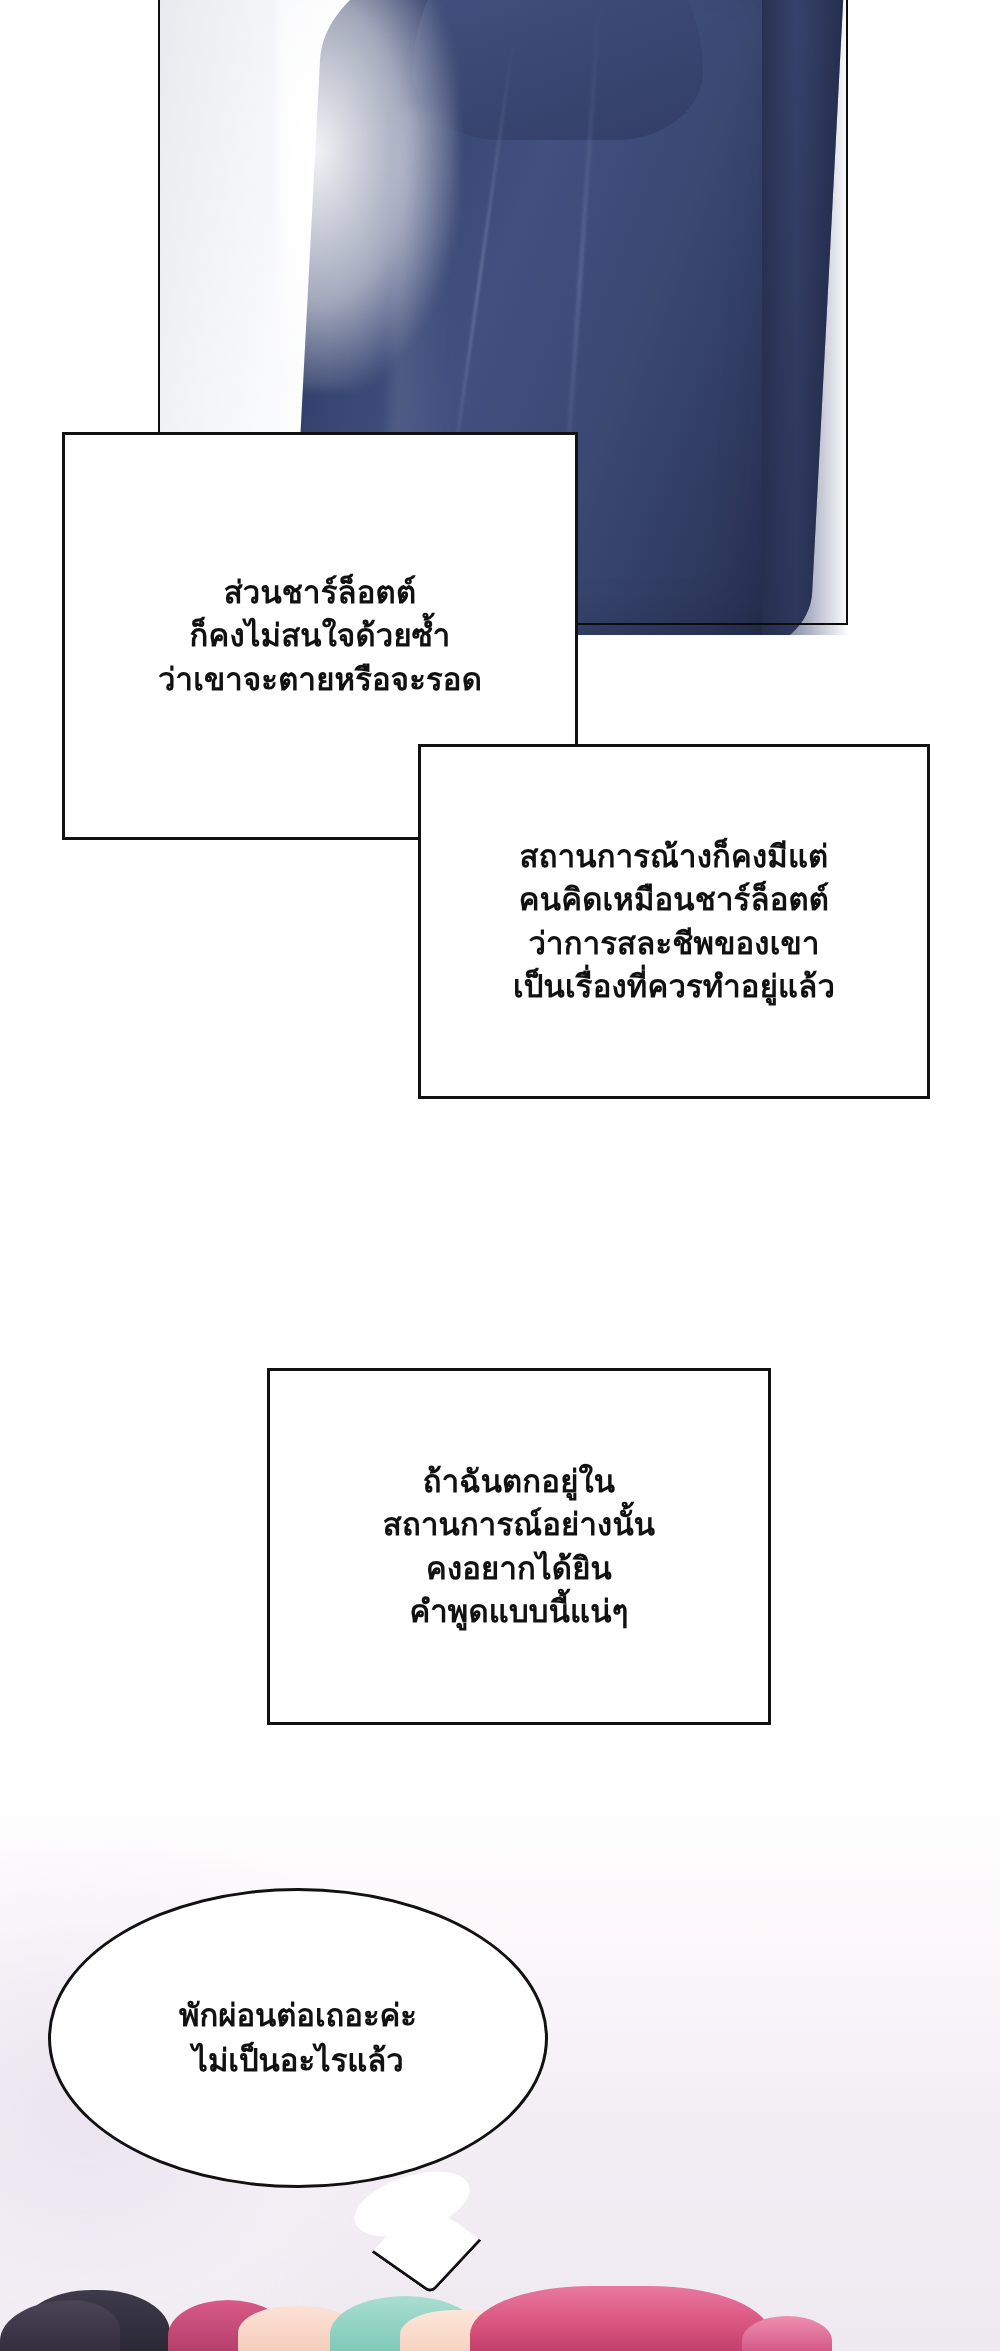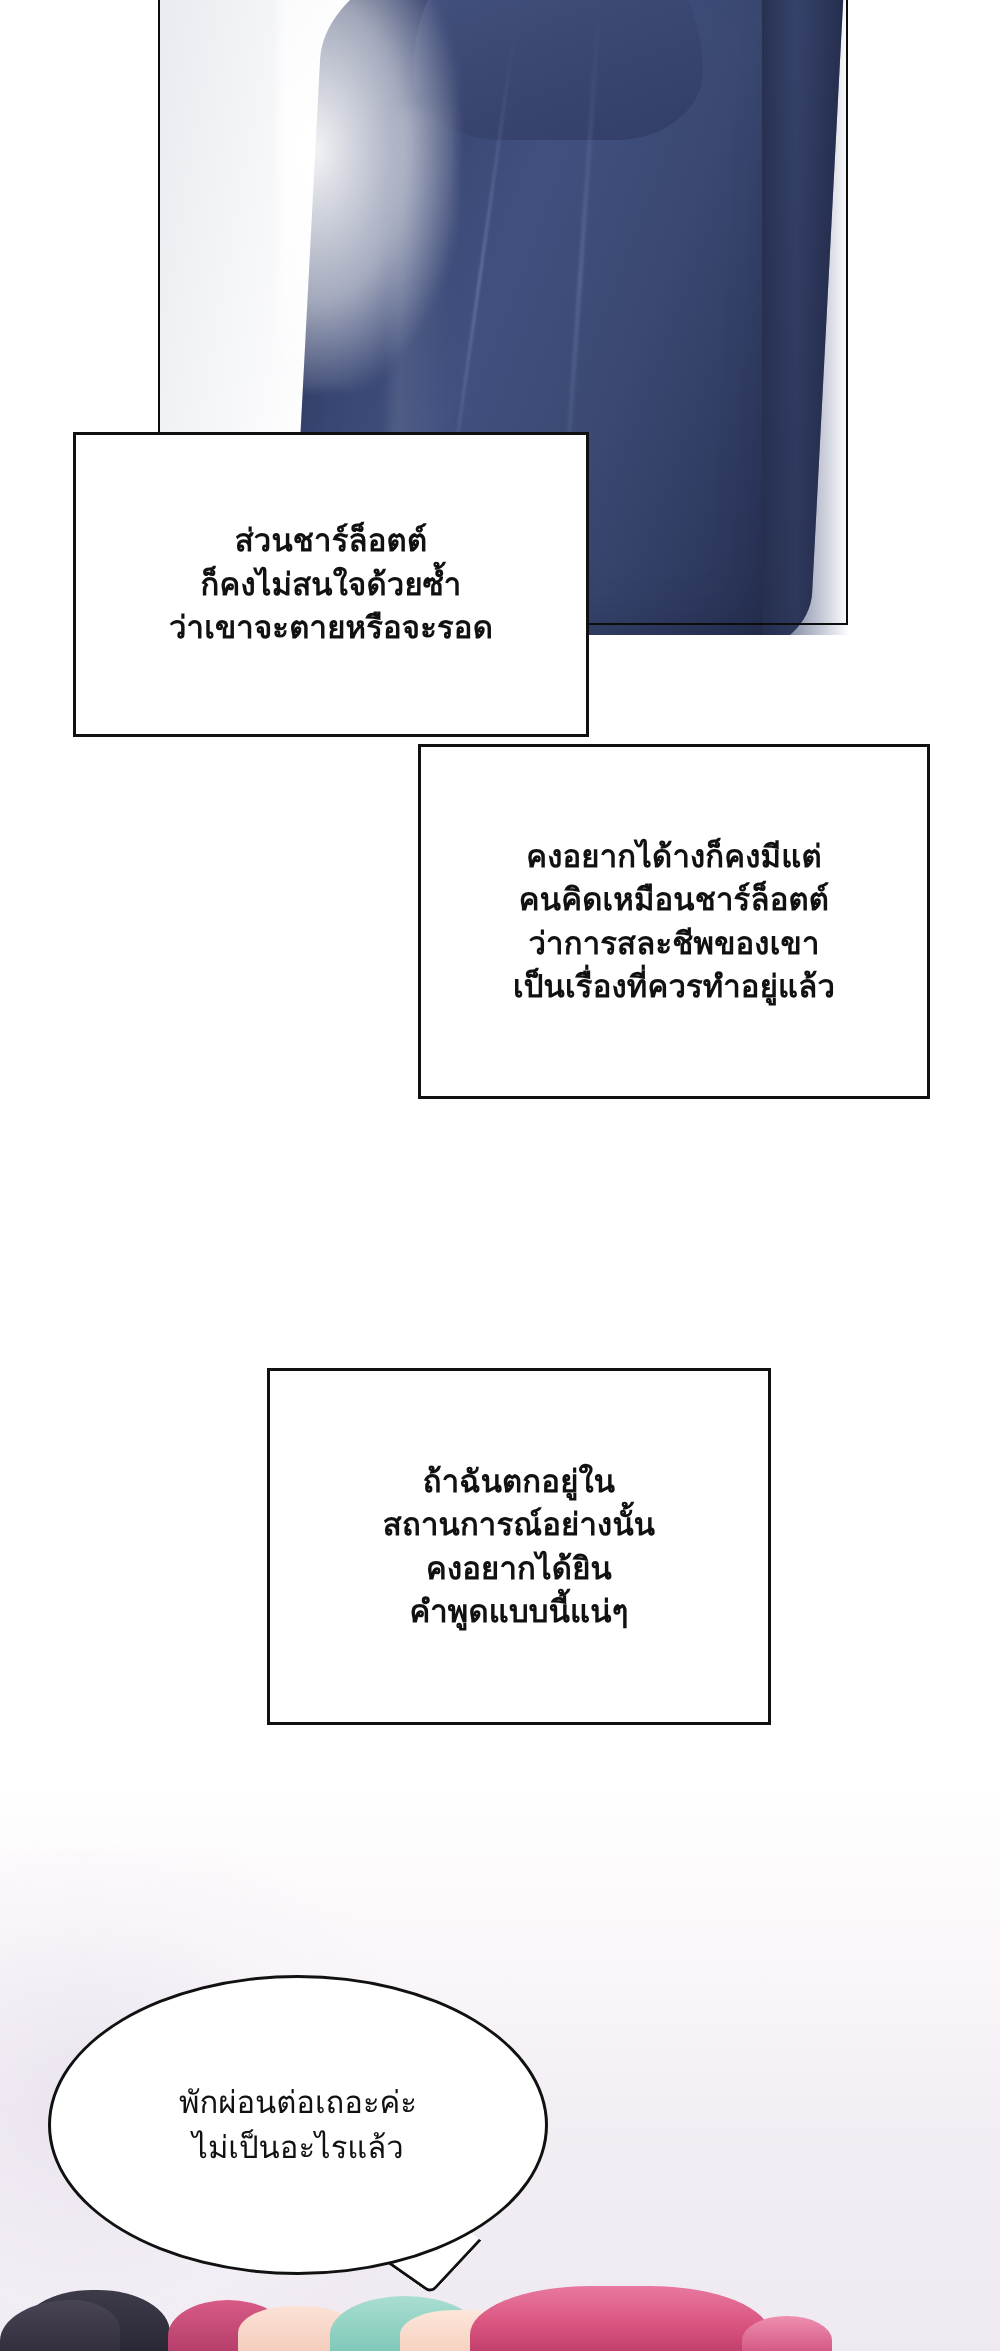--- a/index.html
+++ b/index.html
@@ -151,24 +151,24 @@
     line-height: 1.40;
     font-weight: 700;
     letter-spacing: 0.2px;
   }
   .bubble-rect .txt {
     white-space: pre-line;
     padding: 0 8px;
   }
 
   #bubble-1 {
-    left: 73px;
+    left: 62px;
     top: 432px;
     width: 516px;
-    height: 305px;
+    height: 408px;
     font-size: 31px;
   }
   #bubble-2 {
     left: 418px;
     top: 744px;
     width: 512px;
     height: 355px;
     font-size: 31px;
   }
   #bubble-3 {
@@ -271,34 +271,34 @@
     height: 35px;
     background: linear-gradient(180deg, #e0淡, #d45a86);
     background: linear-gradient(180deg, #ef8fb0 0%, #d45a86 100%);
     border-radius: 50% 50% 0 0 / 70% 70% 0 0;
   }
 
   
   #bubble-4 {
     position: absolute;
     left: 48px;
-    top: 1975px;
+    top: 1888px;
     width: 500px;
     height: 300px;
     background: #ffffff;
     border: 3px solid #111111;
     border-radius: 50% / 50%;
     box-sizing: border-box;
     display: flex;
     align-items: center;
     justify-content: center;
     text-align: center;
     color: #111111;
     font-size: 31px;
-    font-weight: 400;
+    font-weight: 700;
     line-height: 1.45;
   }
   #bubble-4 .txt {
     white-space: pre-line;
   }
   .bubble4-tail {
     position: absolute;
     left: 390px;
     top: 2210px;
     width: 70px;
@@ -340,21 +340,21 @@
     <div class="p1-border-bottom"></div>
   </div>
 
   <div class="bubble-rect" id="bubble-1">
     <span class="txt">ส่วนชาร์ล็อตต์
 ก็คงไม่สนใจด้วยซ้ำ
 ว่าเขาจะตายหรือจะรอด</span>
   </div>
 
   <div class="bubble-rect" id="bubble-2">
-    <span class="txt">คงอยากได้างก็คงมีแต่
+    <span class="txt">สถานการณ้างก็คงมีแต่
 คนคิดเหมือนชาร์ล็อตต์
 ว่าการสละชีพของเขา
 เป็นเรื่องที่ควรทำอยู่แล้ว</span>
   </div>
 
   <div class="bubble-rect" id="bubble-3">
     <span class="txt">ถ้าฉันตกอยู่ใน
 สถานการณ์อย่างนั้น
 คงอยากได้ยิน
 คำพูดแบบนี้แน่ๆ</span>

